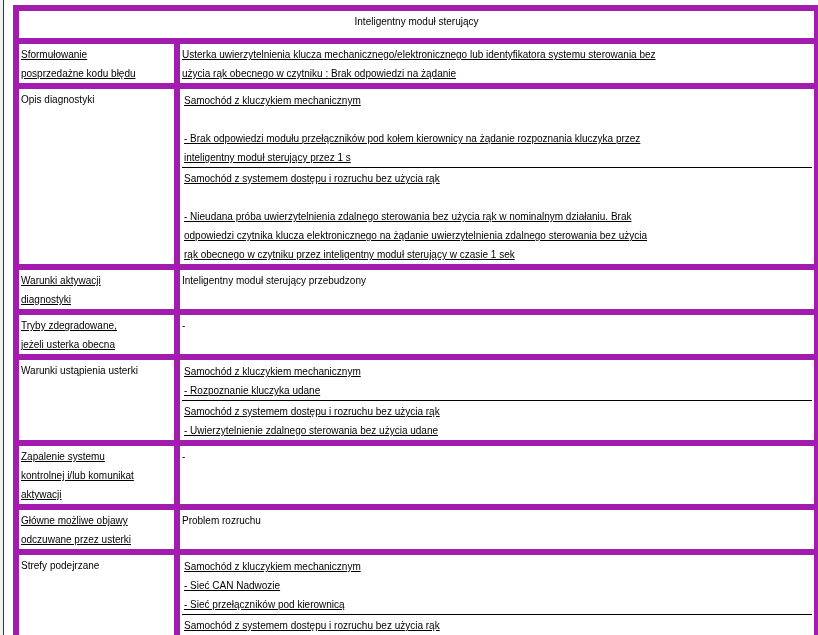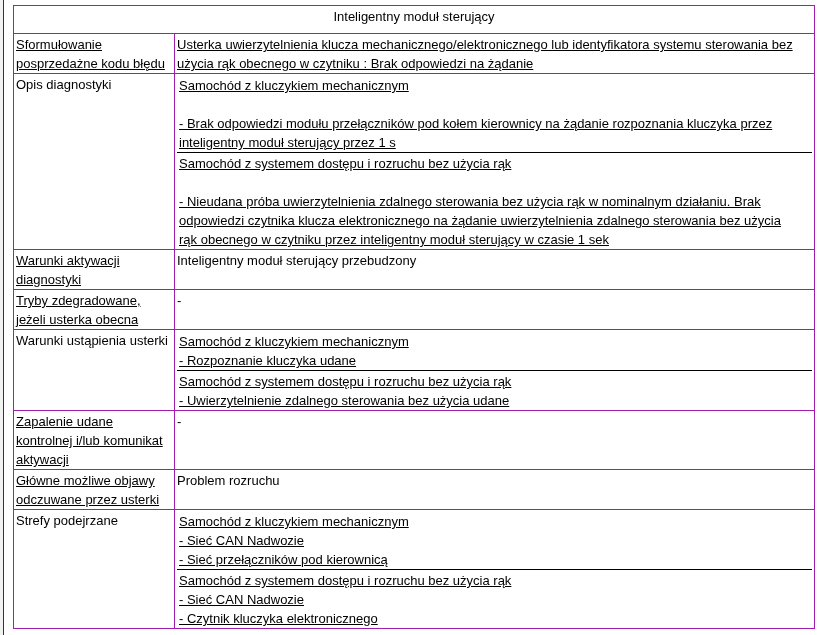--- a/index.html
+++ b/index.html
@@ -9,22 +9,22 @@
   }
   .left-edge {
     position: absolute; left: 0; top: 0; width: 3px; height: 635px;
     border-right: 1px solid #333; background: #f2f2f2;
   }
   table.doc {
     position: absolute; left: 13px; top: 5px; width: 801px;
     border-collapse: collapse; table-layout: fixed;
   }
   table.doc td {
-    border: 1px solid #a21caf; vertical-align: top; padding: 1px 2px 0 2px;
-    line-height: 19px; font-size: 13px;
+    border: 6px solid #a21caf; vertical-align: top; padding: 1px 2px 0 2px;
+    line-height: 19px; font-size: 10px;
   }
   table.doc col.c1 { width: 161px; }
   table.doc col.c2 { width: 640px; }
   td.title { text-align: center; height: 26px; vertical-align: middle; padding: 0; }
   td.label { font-weight: normal; }
   .bold { font-weight: bold; }
   td.split { padding: 0; margin-left: 20px; }
   .blk { padding: 1px 2px 0 2px; line-height: 19px; }
   .blk + .blk { border-top: 1px solid #000; }
   .gap { height: 19px; }
@@ -101,21 +101,21 @@
       </div>
       <div class="blk">
         <span class="l">Samochód z systemem dostępu i rozruchu bez użycia rąk</span>
         <span class="l">- Uwierzytelnienie zdalnego sterowania bez użycia udane</span>
       </div>
     </td>
   </tr>
 
   <tr>
     <td class="label">
-      <span class="l">Zapalenie udane</span>
+      <span class="l">Zapalenie systemu</span>
       <span class="l">kontrolnej i/lub komunikat</span>
       <span class="l">aktywacji</span>
     </td>
     <td>-</td>
   </tr>
 
   <tr>
     <td class="label">
       <span class="l">Główne możliwe objawy</span>
       <span class="l">odczuwane przez usterki</span>

